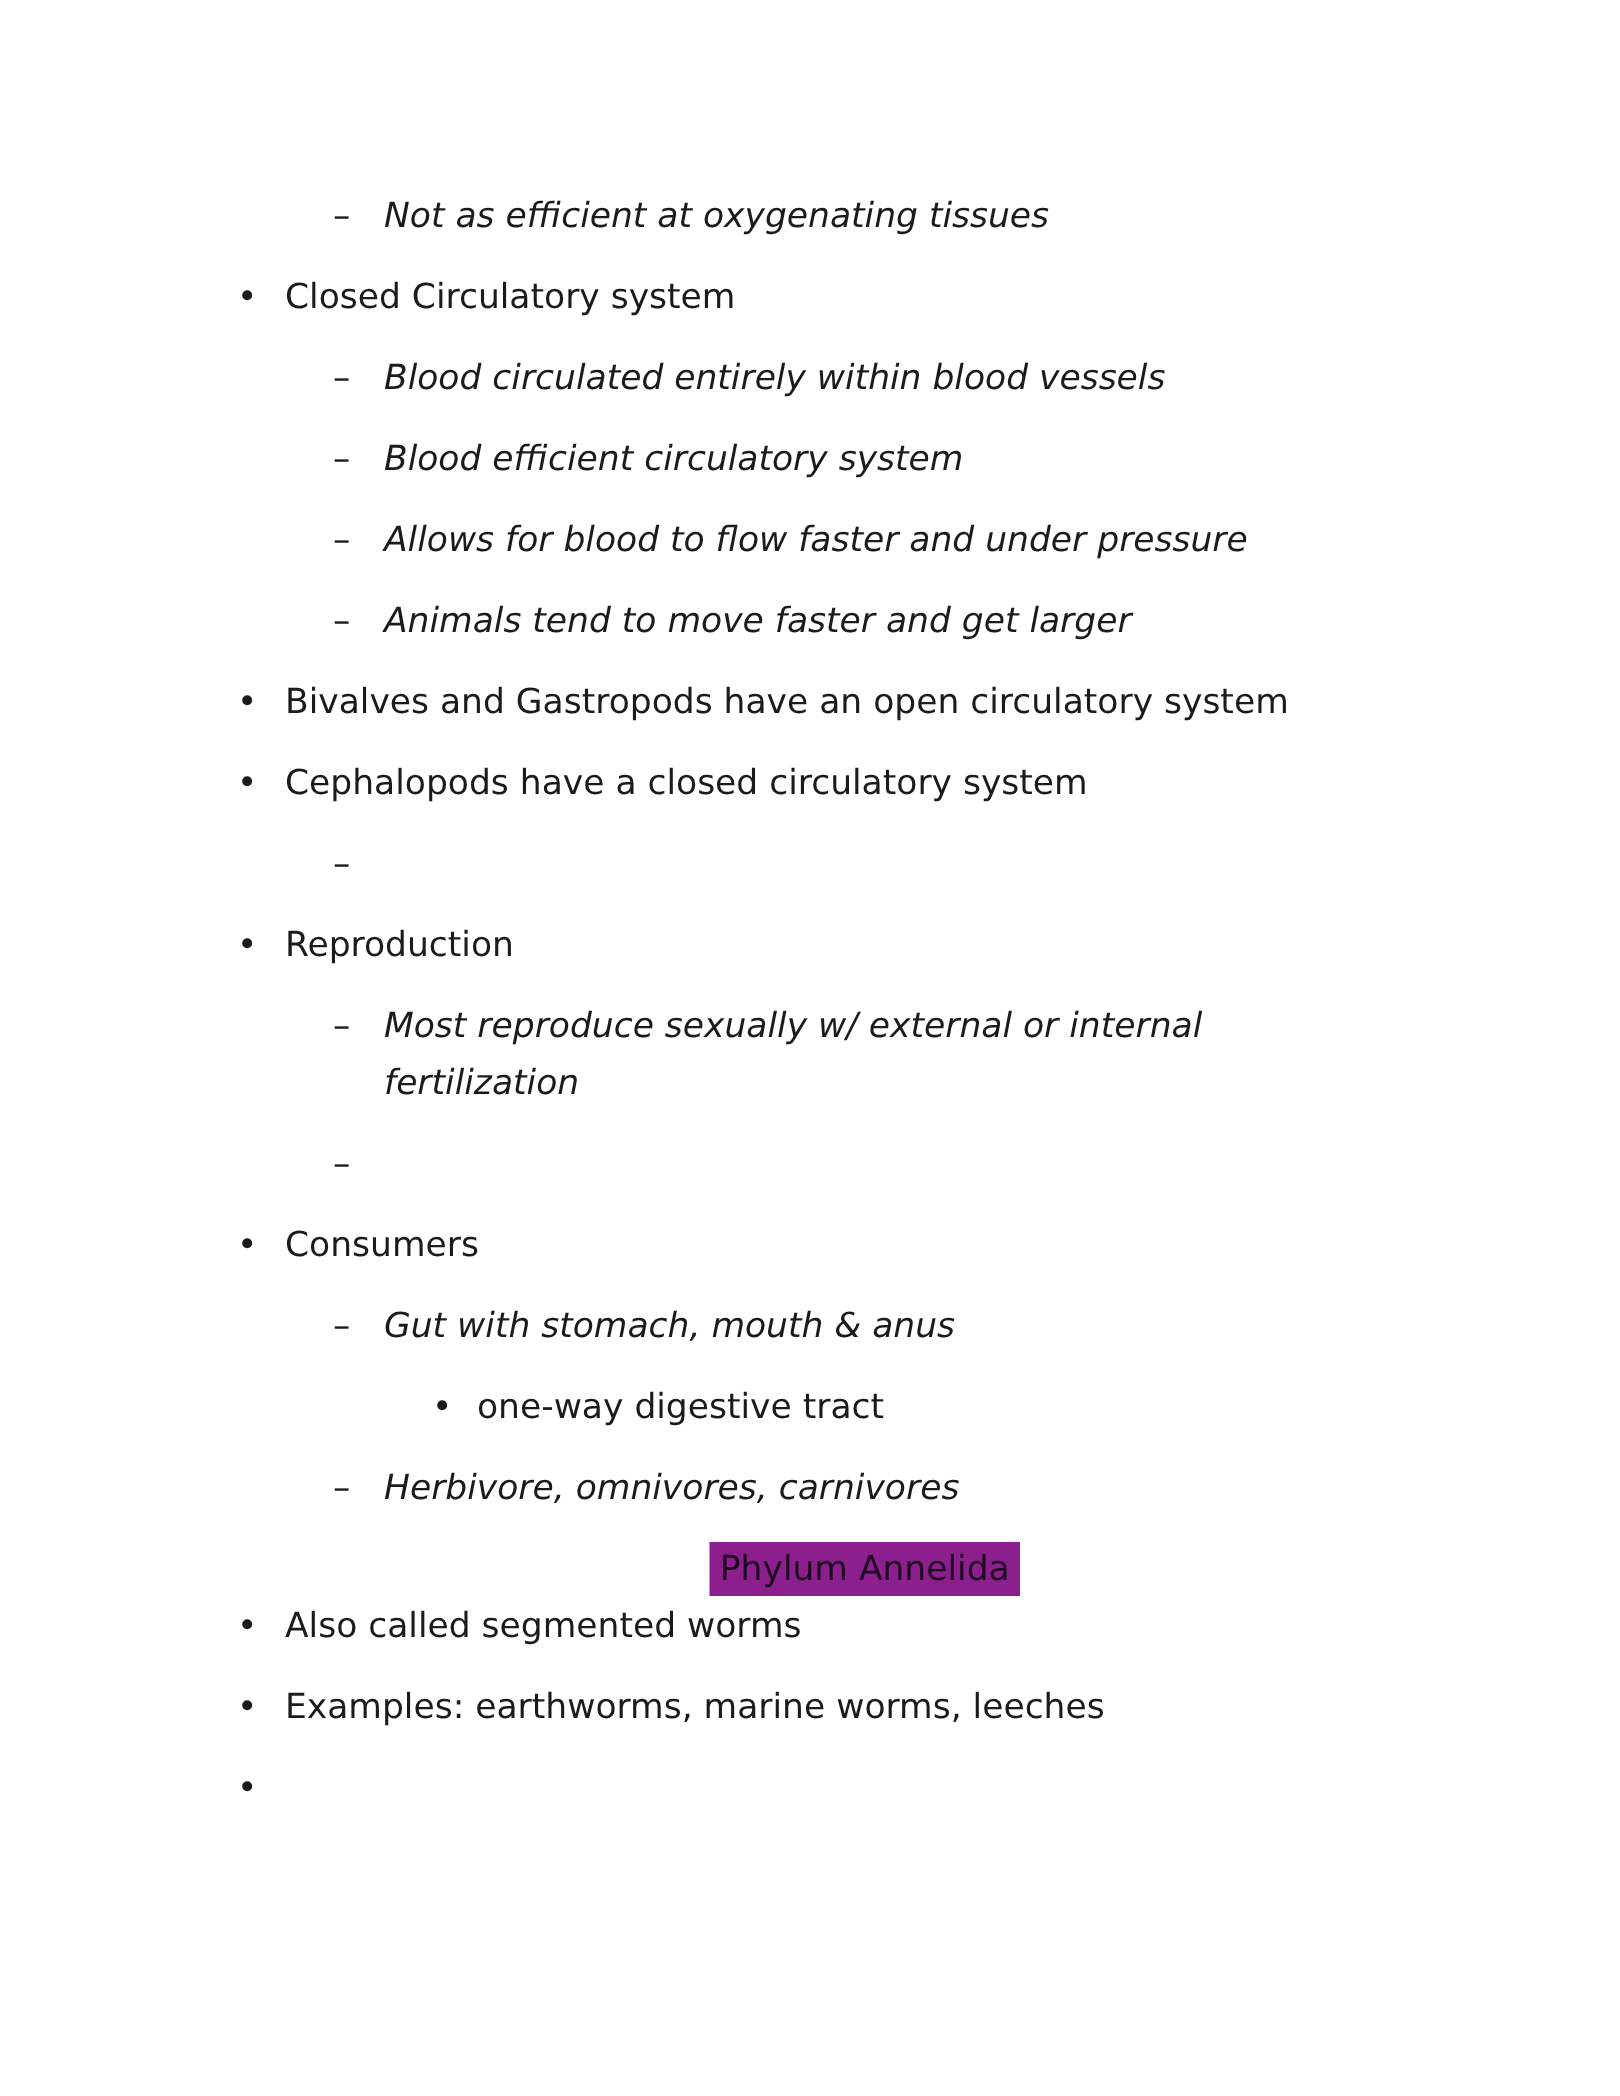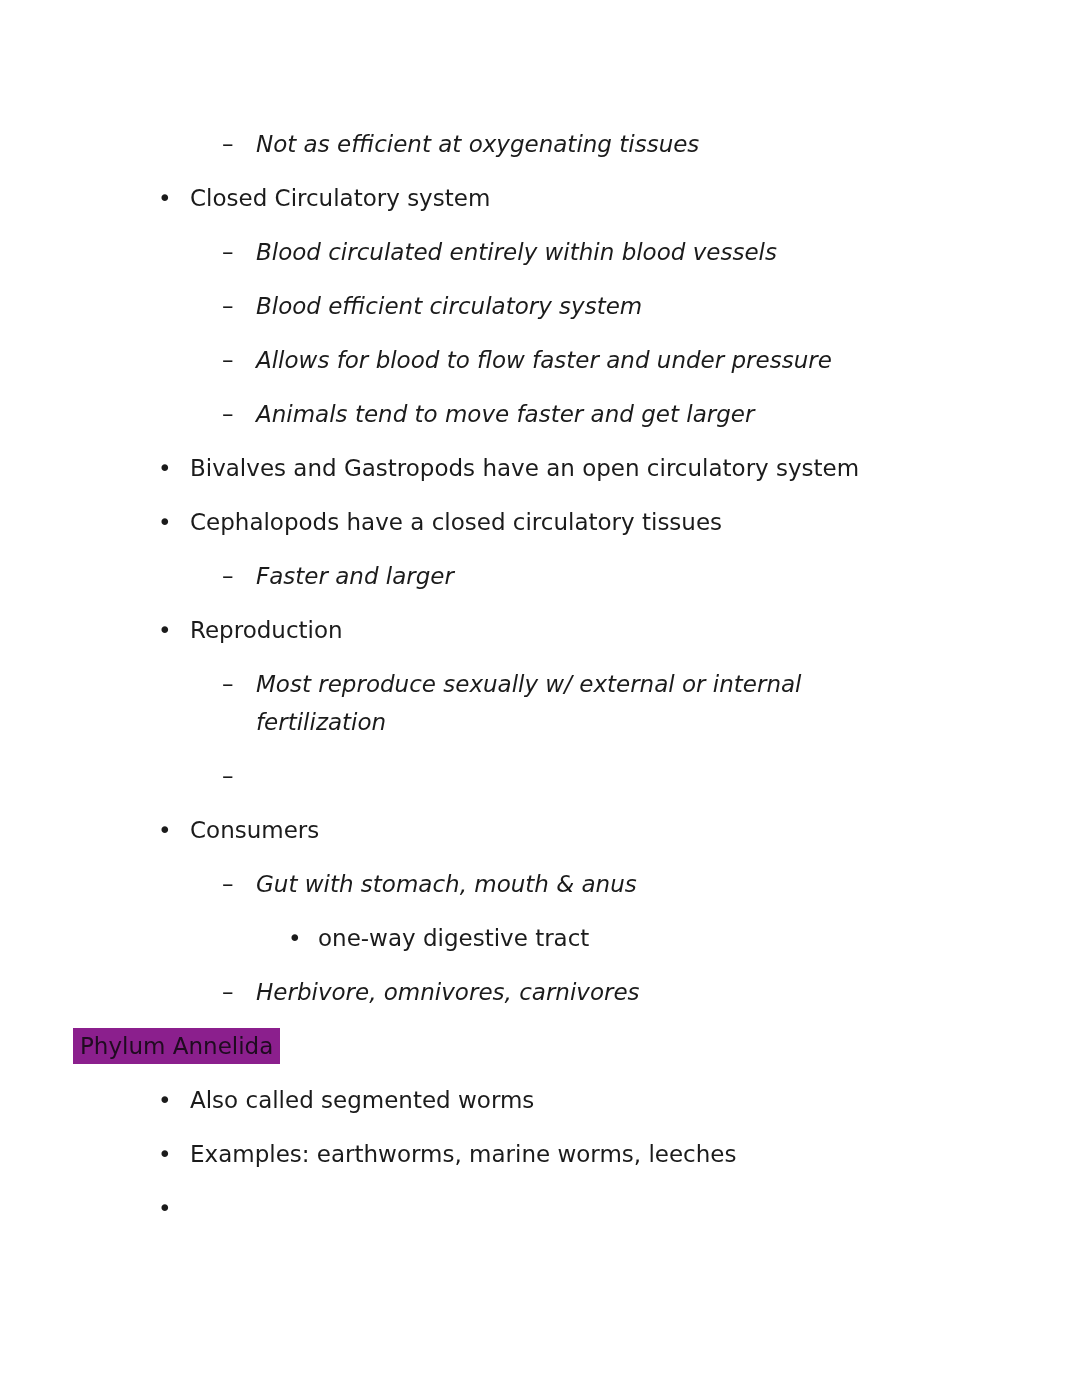--- a/index.html
+++ b/index.html
@@ -36,22 +36,22 @@
   .lvl1 { padding-left: 158px; }
   .lvl1 .marker { width: 32px; }
   .lvl2 { padding-left: 222px; }
   .lvl2 .marker { width: 34px; }
   .lvl3 { padding-left: 288px; }
   .lvl3 .marker { width: 30px; }
   .lvl2 .text { max-width: 585px; font-style: italic; }
   .cont { display: block; }
   .heading-line {
     line-height: 38px;
-    margin-bottom: 16px;
     padding-left: 73px;
+    text-align: center;
   }
   .highlight {
     display: inline-block;
     background: #8b1f8d;
     color: #1f0b20;
     padding: 0 7px;
     line-height: 36px;
   }
 </style>
 </head>
@@ -89,26 +89,25 @@
     <span class="text">Animals tend to move faster and get larger</span>
   </div>
 
   <div class="line lvl1">
     <span class="marker">•</span>
     <span class="text">Bivalves and Gastropods have an open circulatory system</span>
   </div>
 
   <div class="line lvl1">
     <span class="marker">•</span>
-    <span class="text">Cephalopods have a closed circulatory tissues</span>
+    <span class="text">Cephalopods have a closed circulatory system</span>
   </div>
 
   <div class="line lvl2">
     <span class="marker">–</span>
-    <span class="text">Faster and larger</span>
   </div>
 
   <div class="line lvl1">
     <span class="marker">•</span>
     <span class="text">Reproduction</span>
   </div>
 
   <div class="line lvl2">
     <span class="marker">–</span>
     <span class="text"><span>Most reproduce sexually w/ external or internal</span><span class="cont">fertilization</span></span>

